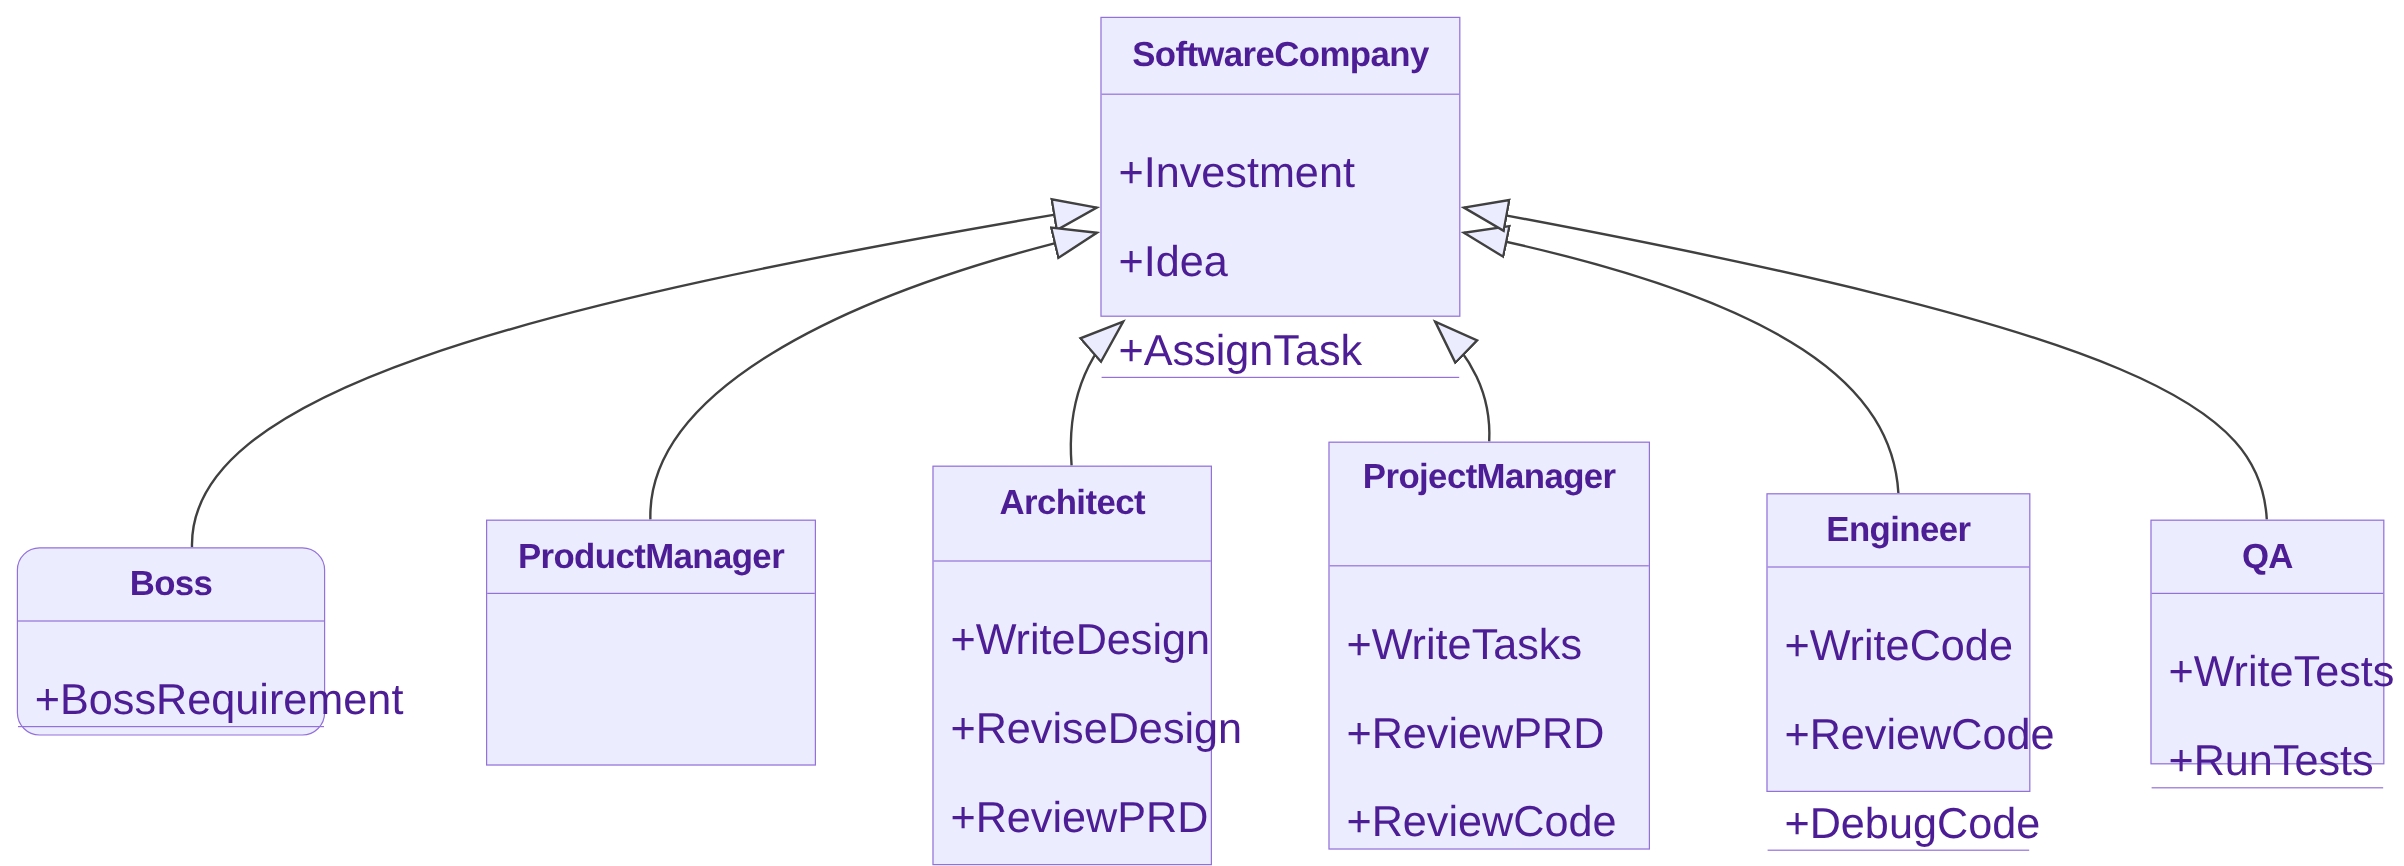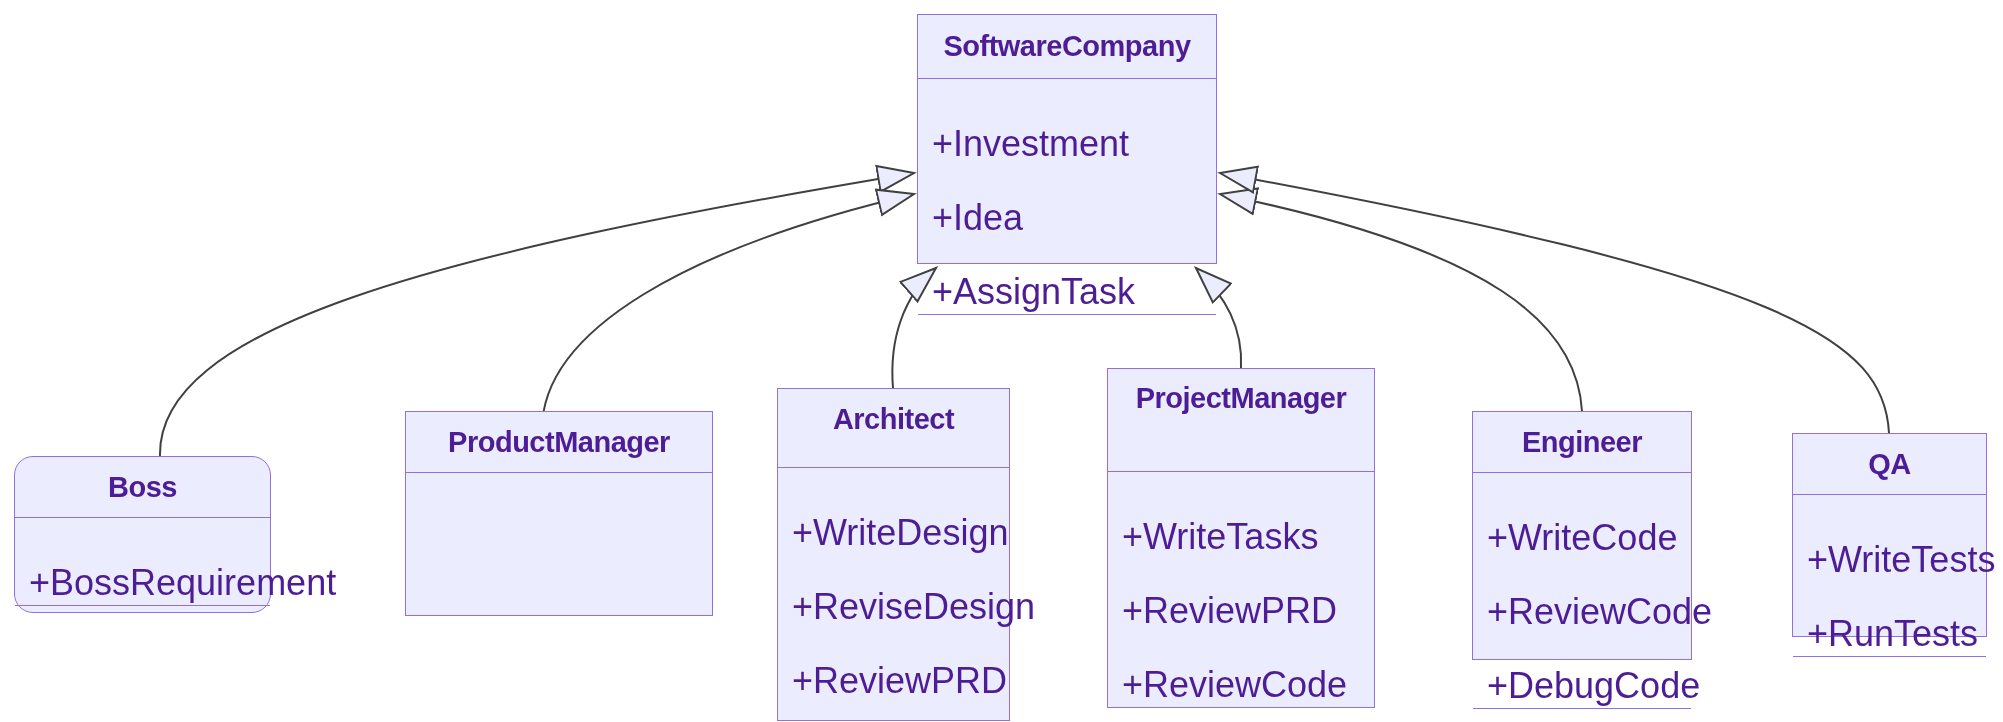--- a/index.html
+++ b/index.html
@@ -58,21 +58,21 @@
     margin-top: 29px;
   }
   .class-footer {
     flex: 0 0 auto;
     height: 20px;
     border-top: 1.5px solid #9370DB;
   }
   #box-softwarecompany { left: 917px;  top: 14px;  width: 300px; height: 250px; }
   #box-softwarecompany .class-title { height: 63px; }
   #box-boss            { left: 14px;   top: 456px; width: 257px; height: 157px; border-radius: 19px; }
-  #box-productmanager  { left: 405px;  top: 411px; width: 308px; height: 205px; }
+  #box-productmanager  { left: 405px;  top: 433px; width: 275px; height: 205px; }
   #box-architect       { left: 777px;  top: 388px; width: 233px; height: 333px; gap: 18px; }
   #box-projectmanager  { left: 1107px; top: 368px; width: 268px; height: 340px; gap: 44px; }
   #box-projectmanager .class-title { height: 58px; }
   #box-engineer        { left: 1472px; top: 411px; width: 220px; height: 249px; }
   #box-qa              { left: 1792px; top: 433px; width: 195px; height: 204px; text-align: center; }
 </style>
 </head>
 <body>
 
 <div id="canvas">

